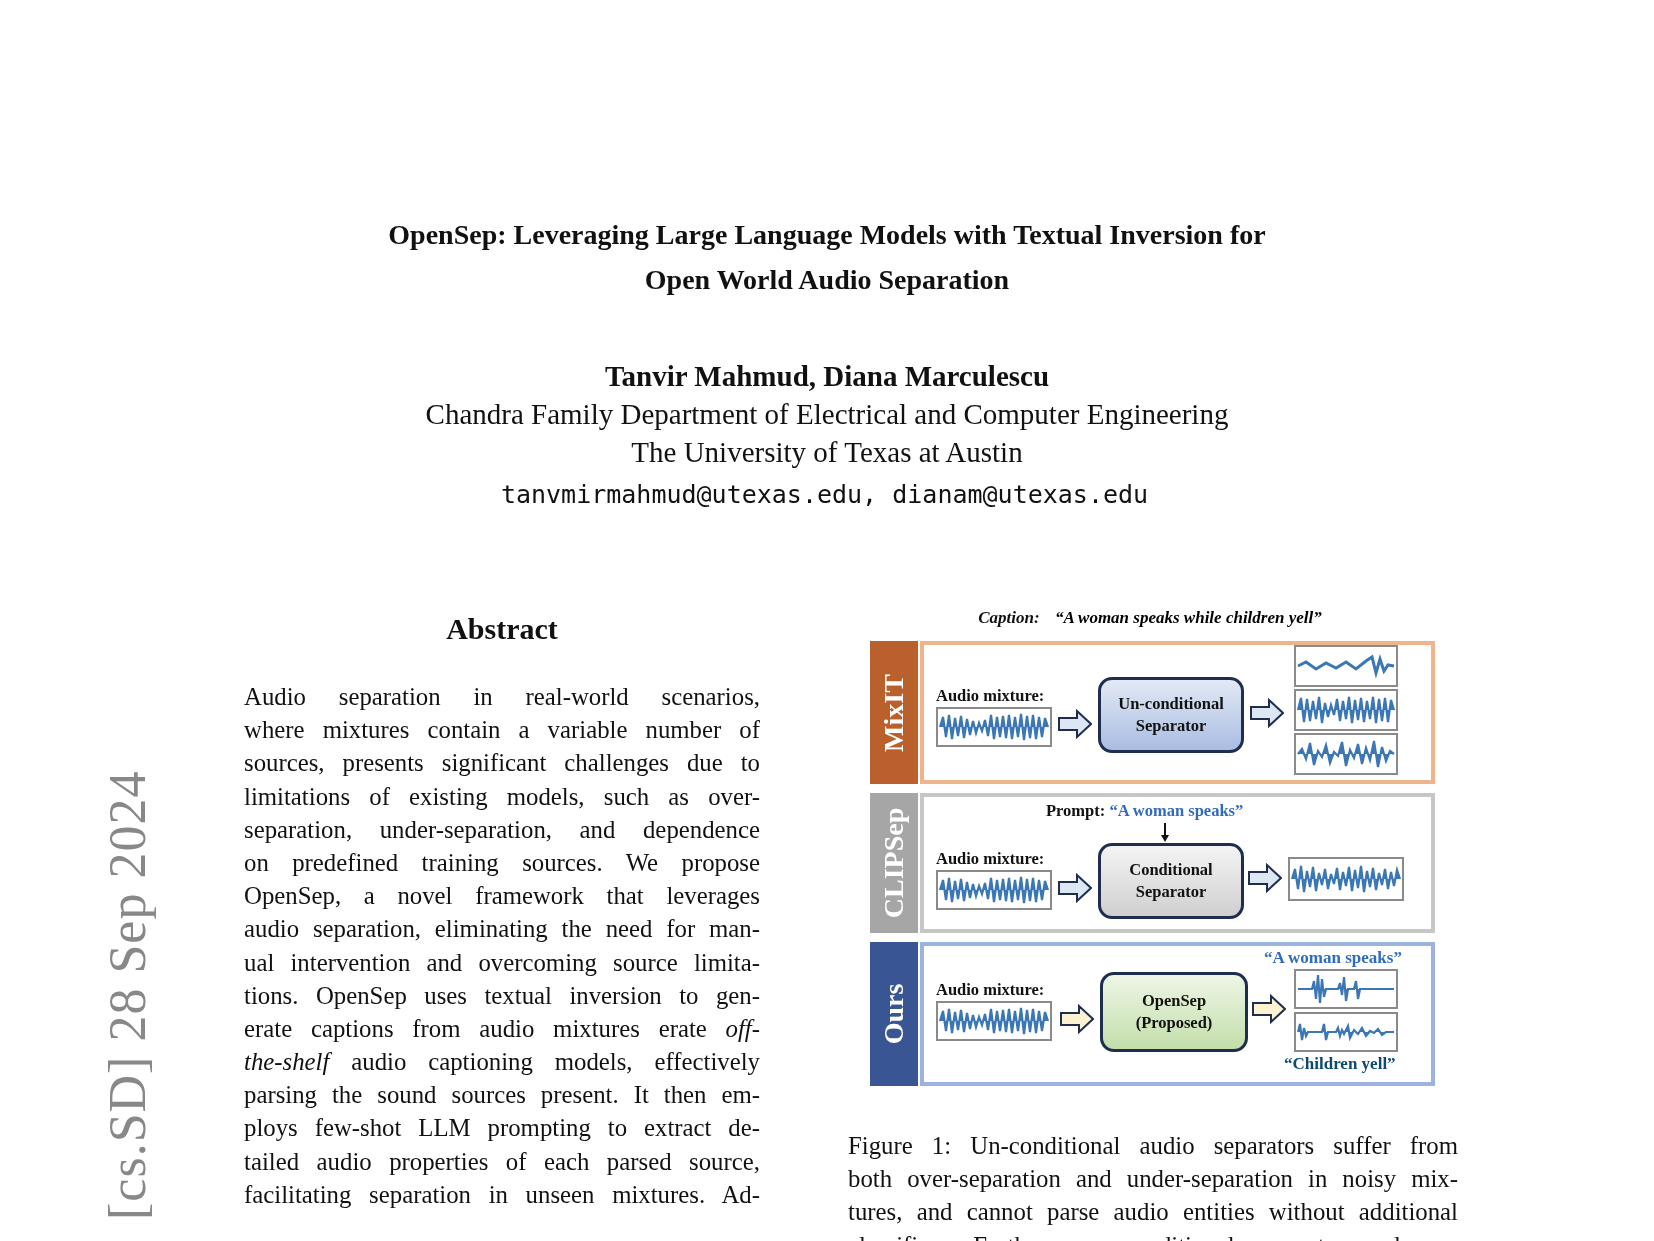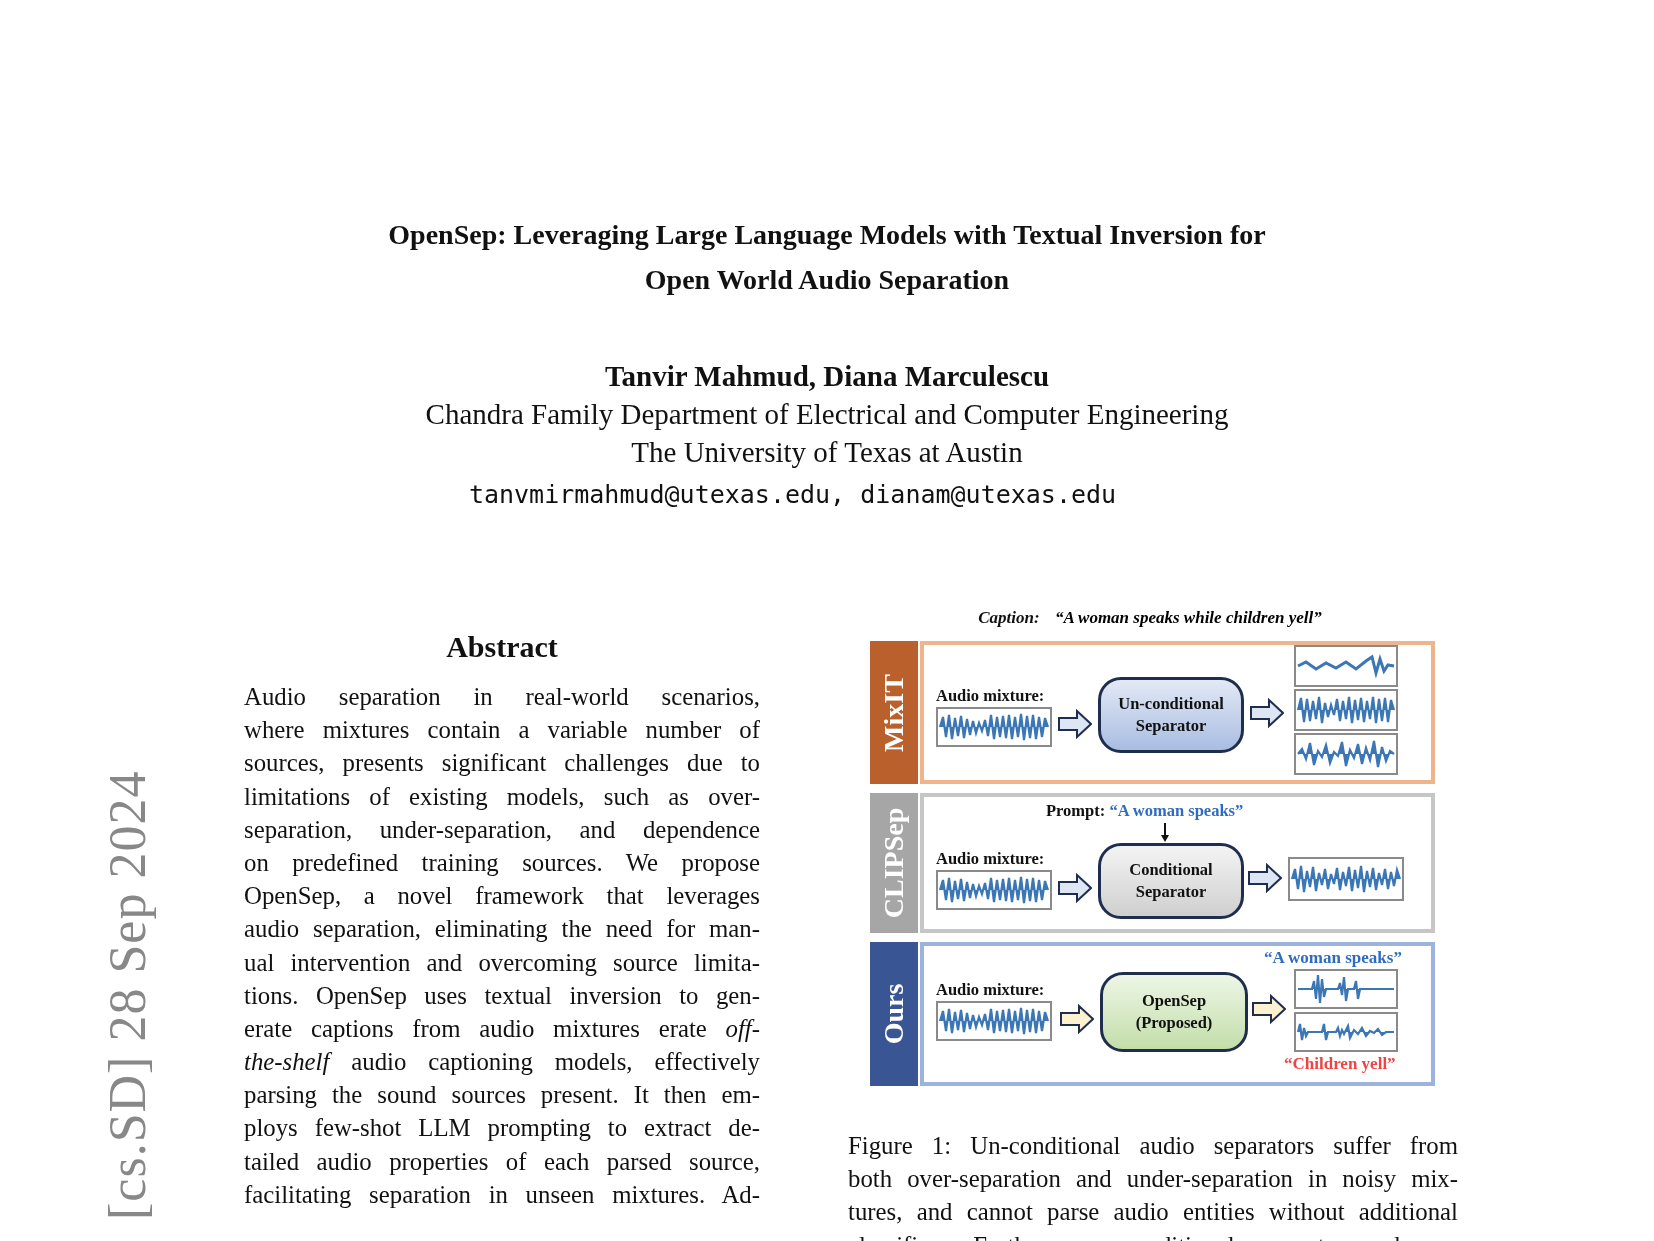--- a/index.html
+++ b/index.html
@@ -1,40 +1,40 @@
 <!DOCTYPE html>
 <html><head>
 <meta charset="utf-8">
 <style>
   html, body { margin:0; padding:0; background:#ffffff; }
   body { width:1654px; height:1241px; position:relative; overflow:hidden; font-family:"Liberation Serif", "DejaVu Serif", serif; color:#111; }
   .abs { position:absolute; }
   .title { left:0; width:1654px; top:212px; text-align:center; font-weight:bold; font-size:28px; line-height:45px; }
   .authors { left:0; width:1654px; top:357px; text-align:center; font-weight:bold; font-size:29px; line-height:38px; }
   .affil { left:0; width:1654px; text-align:center; font-size:29px; line-height:38px; }
-  .email { left:0; width:1585px; top:478px; text-align:center; font-family:"DejaVu Sans Mono","Liberation Mono",monospace; font-size:25px; line-height:34px; }
+  .email { left:0; width:1585px; top:478px; text-align:center; font-family:"DejaVu Sans Mono","Liberation Mono",monospace; font-size:25px; line-height:34px;padding-left:32px; }
   .arxiv { left:18px; top:700px; width:140px; height:520px; }
   .arxiv span { position:absolute; left:80px; top:520px; transform-origin:0 0; transform:rotate(-90deg); white-space:nowrap; font-size:52px; color:#888; letter-spacing:1px; }
-  .abstract-h { left:244px; width:516px; top:612px; text-align:center; font-weight:bold; font-size:30px;margin-top:18px; }
+  .abstract-h { left:244px; width:516px; top:612px; text-align:center; font-weight:bold; font-size:30px; }
   .abstract-body { left:244px; width:516px; top:680px; font-size:24.8px; line-height:33.2px; text-align:justify; hyphens:manual; }
   .abstract-body .ln { display:block; text-align:justify; text-align-last:justify; white-space:nowrap; height:33.2px; }
   .fig { left:860px; top:608px; width:580px; height:490px; }
   .cap-top { position:absolute; left:0; width:580px; top:0; text-align:center; font-size:17px; font-weight:bold; font-style:italic; }
   .cap-top .blue { color:#000000;margin-left:11px; }
   .panel { position:absolute; left:10px; width:565px; background:#fff; }
   .panel .side { position:absolute; left:0; top:0; bottom:0; width:48px; }
   .panel .side span { position:absolute; left:50%; top:50%; transform:translate(-50%,-50%) rotate(-90deg); color:#fff; font-weight:bold; font-size:28px; white-space:nowrap; }
   .panel .box { position:absolute; left:50px; right:0; top:0; bottom:0; border:4px solid; }
   .lbl { position:absolute; font-weight:bold; font-size:16.5px; white-space:nowrap; }
   .wave { position:absolute; border:2px solid #8a8a8a; background:#fff; overflow:hidden; }
   .wave svg { display:block; width:100%; height:100%; }
-  .sep { position:absolute; border:3px solid #1f2d4f; border-radius:23px; text-align:center; font-weight:bold; font-size:16.5px; line-height:22px; display:flex; align-items:center; justify-content:center; }
+  .sep { position:absolute; border:3px solid #1f2d4f; border-radius:14px; text-align:center; font-weight:bold; font-size:16.5px; line-height:22px; display:flex; align-items:center; justify-content:center; }
   .arrow { position:absolute; width:34px; height:30px; }
   .quote-blue { position:absolute; color:#2f6cbf; font-weight:bold; font-size:17px; white-space:nowrap; }
-  .quote-green { position:absolute; color:#ef4444; font-weight:bold; font-size:17px; white-space:nowrap; }
+  .quote-green { position:absolute; color:#0c4a6e; font-weight:bold; font-size:17px; white-space:nowrap; }
   .fig-caption { left:848px; width:610px; top:1129px; font-size:24.8px; line-height:33.2px; }
   .fig-caption .ln { display:block; text-align:justify; text-align-last:justify; white-space:nowrap; height:33.2px; }
 </style>
 </head>
 <body>
 
 <div class="abs title">
   <div>OpenSep: Leveraging Large Language Models with Textual Inversion for</div>
   <div>Open World Audio Separation</div>
 </div>

